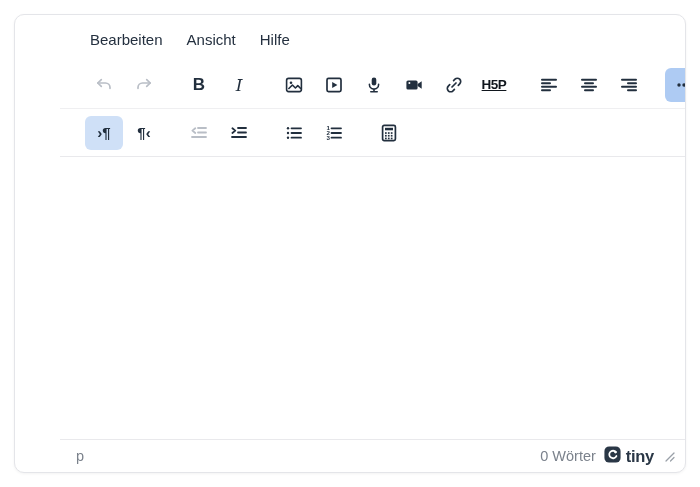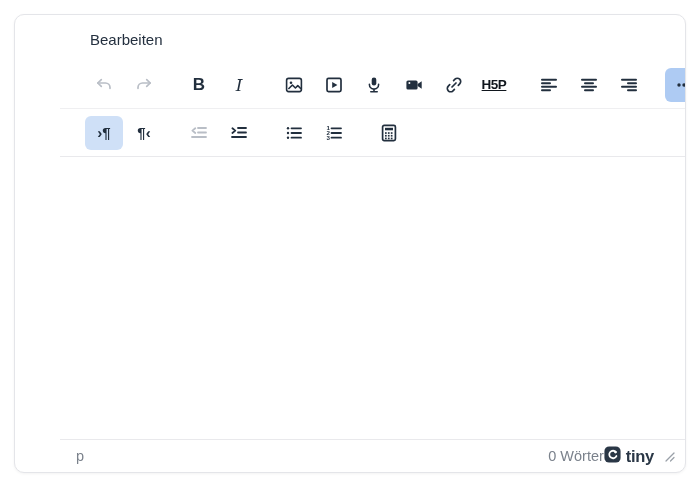--- a/index.html
+++ b/index.html
@@ -38,32 +38,34 @@
   .dir-glyph{font-size:15px;font-weight:700;color:#222f3e;line-height:1;}
   
   .content-area{flex:1 1 auto;background:#fff;}
   
   .statusbar{
     display:flex;align-items:center;height:32px;flex:0 0 auto;
     border-top:1px solid #e9e9ec;padding:0 10px 0 16px;
     color:#7b828c;font-size:14.5px;
   }
   .element-path{color:#7b828c;}
-  .word-count{margin-left:auto;margin-right:0;color:#7b828c;}
+  .word-count{margin-left:auto;margin-right:8px;color:#7b828c;}
   .branding{display:flex;align-items:center;gap:5px;}
   .brand-label{font-weight:700;font-size:16.5px;color:#2a3746;letter-spacing:-0.3px;}
   .resize-handle{margin-left:10px;display:flex;align-items:flex-end;}
 </style>
 </head>
 <body>
 
 <div class="editor-frame">
 
   <div class="menubar">
     <div class="menu-item">Bearbeiten</div>
+    <div class="menu-item">Ansicht</div>
+    <div class="menu-item">Hilfe</div>
   </div>
 
   <div class="toolbar-row row1">
     <div class="tb-group">
       <button class="tb-btn">
         <span>
           <svg width="20" height="20" viewBox="0 0 20 20" fill="none" stroke="#b9bec6" stroke-width="1.7" stroke-linecap="round" stroke-linejoin="round">
             <path d="M7.3 4.6L3.8 8l3.5 3.4"></path>
               <path d="M3.8 8h7.7a4.5 4.5 0 0 1 4.5 4.5v.8"></path>
           </svg>

